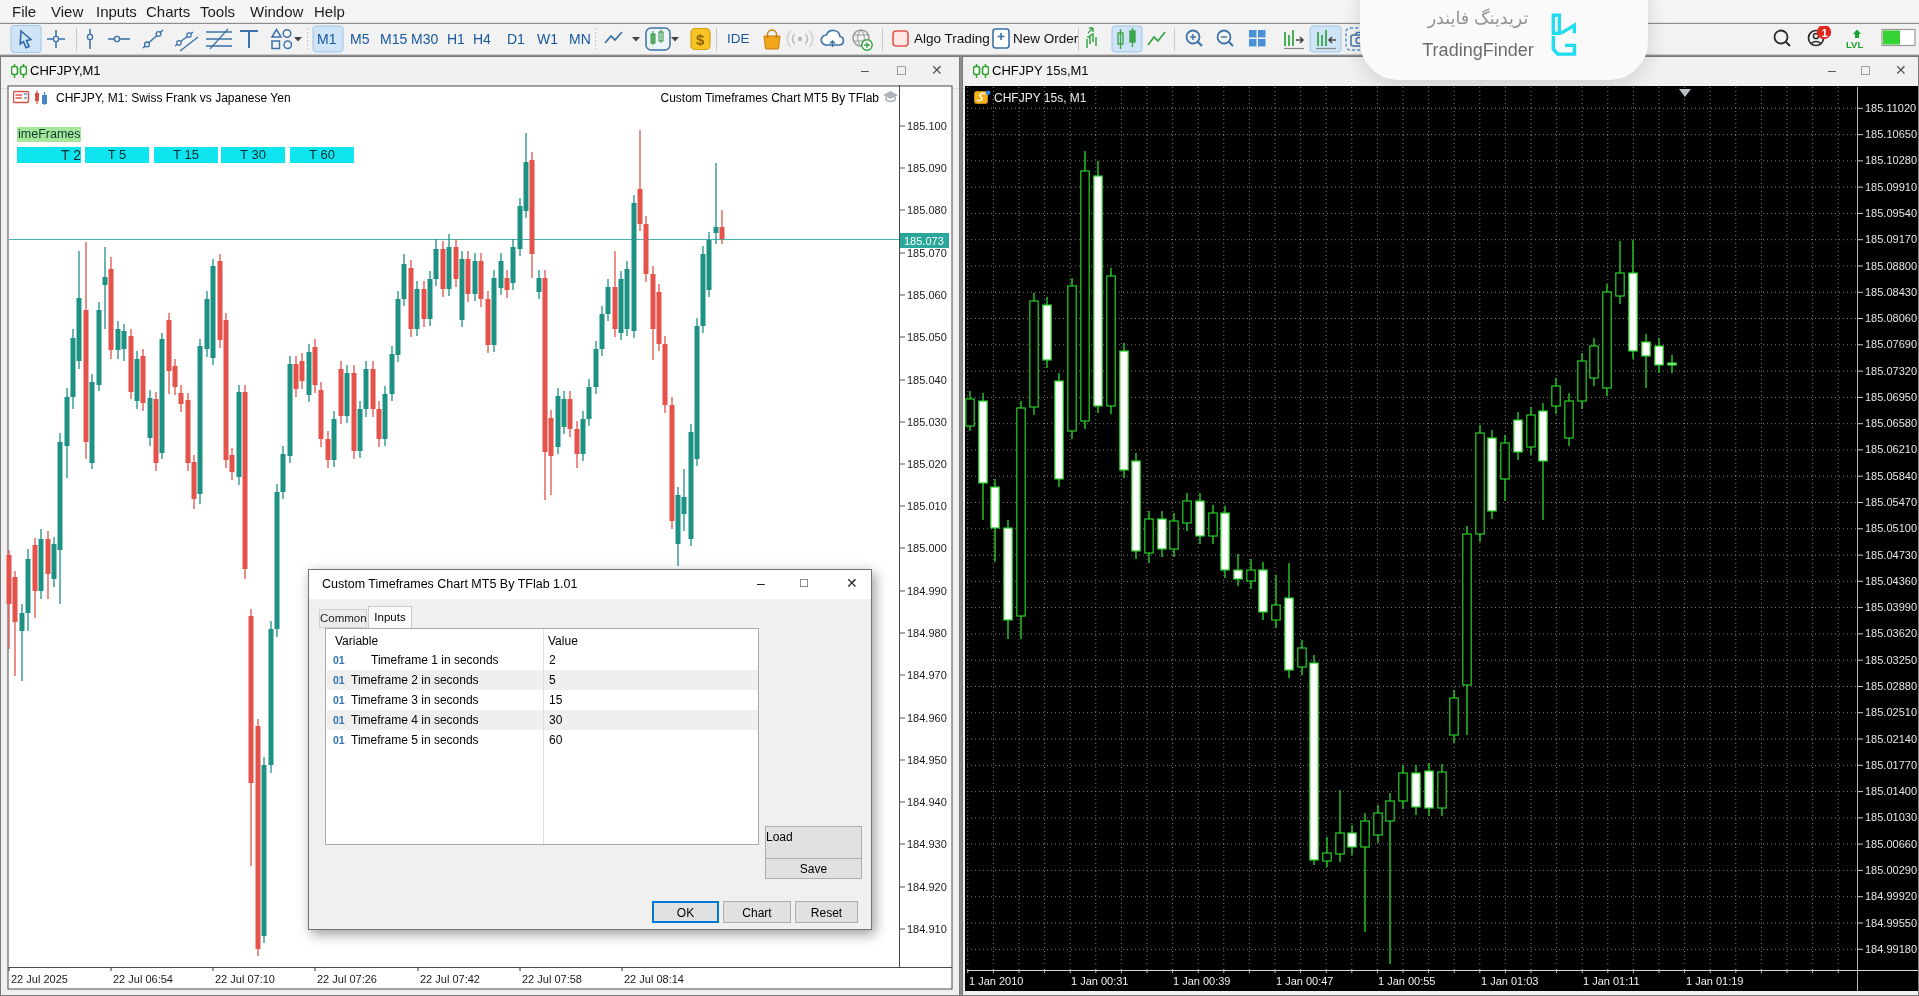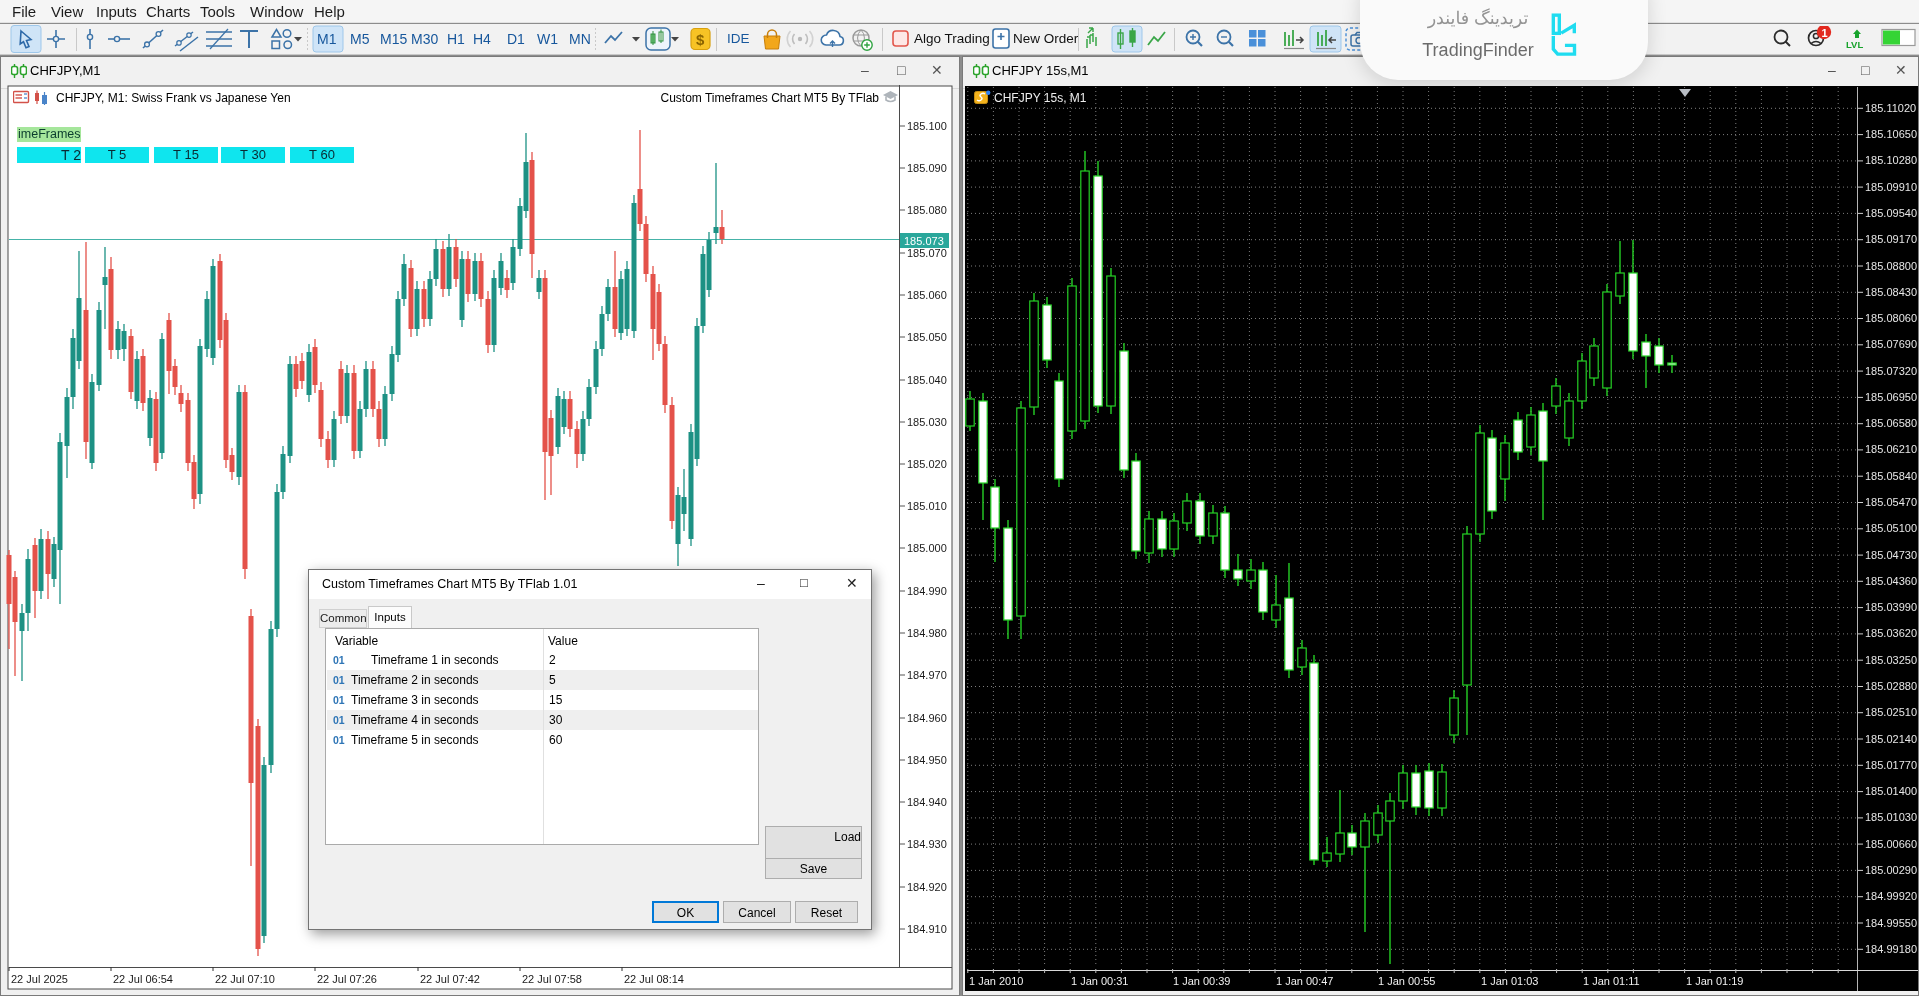--- a/index.html
+++ b/index.html
@@ -812,24 +812,24 @@
         <span class="abs" style="left:222px; top:3px; font-size:12px; color:#000;">30</span>
         <span class="abs" style="left:216px; top:0; width:1px; height:20px; background:#e0e0e0;"></span>
       </div>
 <div class="abs" style="left:1px; top:101px; width:431px; height:20px; background:#ffffff;">
         <span class="abs" style="left:6px; top:4px; font-size:10.5px; color:#2e75b6; font-weight:bold;">01</span>
         <span class="abs" style="left:24px; top:3px; font-size:12px; color:#000;">Timeframe 5 in seconds</span>
         <span class="abs" style="left:222px; top:3px; font-size:12px; color:#000;">60</span>
         <span class="abs" style="left:216px; top:0; width:1px; height:20px; background:#e0e0e0;"></span>
       </div>
   </div>
-  <div class="abs" style="left:456px; top:256px; width:97px; height:38px; background:#e1e1e1; border:1px solid #adadad; font-size:12px; color:#000; text-align:right; padding-top:3px;">Load</div>
+  <div class="abs" style="left:456px; top:256px; width:97px; height:38px; background:#e1e1e1; border:1px solid #adadad; font-size:12px; color:#000; text-align:left; padding-top:3px;">Load</div>
   <div class="abs" style="left:456px; top:288px; width:97px; height:21px; background:#e1e1e1; border:1px solid #adadad; font-size:12px; color:#000; text-align:center; padding-top:3px;">Save</div>
   <div class="abs" style="left:343px; top:331px; width:67px; height:22px; background:#e1e1e1; border:2px solid #0078d7; font-size:12px; color:#000; text-align:center; padding-top:3px;">OK</div>
-  <div class="abs" style="left:414px; top:331px; width:68px; height:22px; background:#e1e1e1; border:1px solid #adadad; font-size:12px; color:#000; text-align:center; padding-top:4px;">Cancel</div>
+  <div class="abs" style="left:414px; top:331px; width:68px; height:22px; background:#e1e1e1; border:1px solid #adadad; font-size:12px; color:#000; text-align:center; padding-top:4px;">Chart</div>
   <div class="abs" style="left:486px; top:331px; width:63px; height:22px; background:#e1e1e1; border:1px solid #adadad; font-size:12px; color:#000; text-align:center; padding-top:4px;">Reset</div>
 </div>
 
 <div class="abs" style="left:1360px; top:-36px; width:288px; height:116px; background:#fafafa; border-radius:38px; box-shadow:0 5px 20px rgba(0,0,0,0.14);"></div>
 <div class="abs" style="left:1414px; top:8px; width:128px; font-size:17.5px; color:#939393; text-align:center; direction:rtl;">تریدینگ&nbsp;فایندر</div>
 <div class="abs" style="left:1416px; top:40px; width:124px; font-size:18px; color:#6b6b6b; text-align:center;">TradingFinder</div>
 <svg class="abs" style="left:1549px; top:12px" width="30" height="47" viewBox="0 0 32 49">
   <g fill="none" stroke="#1fdcf0" stroke-width="3.6" stroke-linejoin="miter">
     <rect x="4.6" y="2.8" width="6.4" height="19.4"></rect>
     <path d="M13 22 L27 13.6 L27 22"></path>

